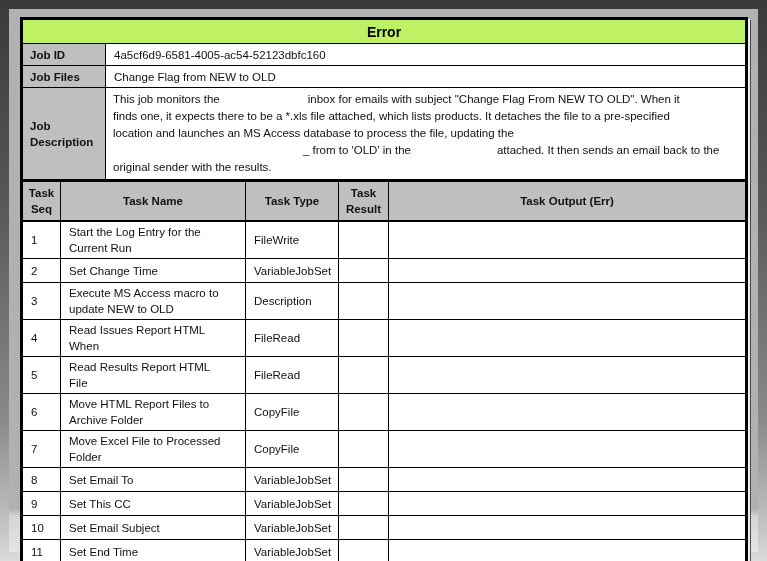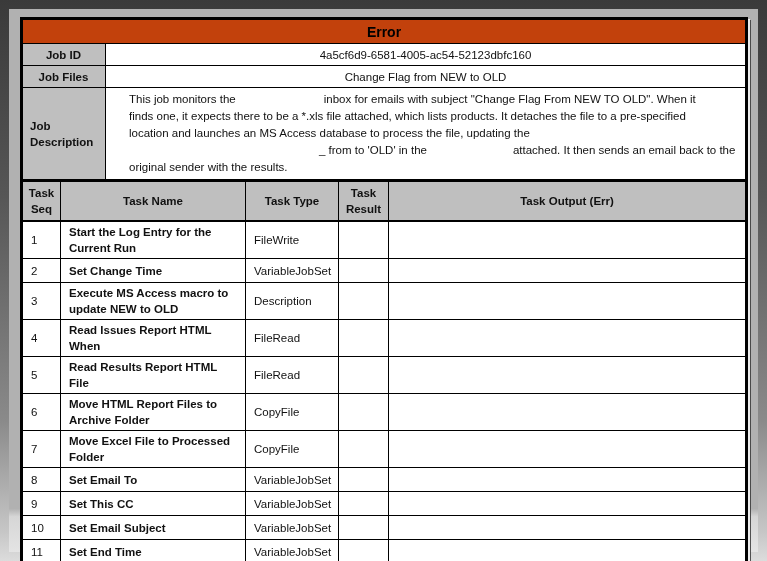--- a/index.html
+++ b/index.html
@@ -25,53 +25,53 @@
     border-collapse:collapse;width:100%;table-layout:fixed;
     font-size:11.5px;line-height:16px;color:#111;
   }
   td,th{border:1px solid #000;padding:1px 8px;vertical-align:middle;overflow:hidden;}
   .banner-cell{
     height:21px;font-size:14px;font-weight:bold;text-align:center;color:#000;
   }
   .label-cell{
     background:#bfbfbf;font-weight:bold;padding-left:7px;
   }
-  .job-row td{height:19px;text-align:center;}
+  .job-row td{height:19px;}
   .desc-cell{padding:3px 7px;line-height:17px;vertical-align:top;}
-  .desc-line{white-space:nowrap;margin-left:16px;}
+  .desc-line{white-space:nowrap;}
   .gap{display:inline-block;height:1px;vertical-align:baseline;}
   .gap-a{width:88px;}
   .gap-b{width:190px;}
   .gap-c{width:86px;}
   thead th{
     background:#bfbfbf;font-weight:bold;text-align:center;
     border-top:2px solid #000;border-bottom:2px solid #000;
     padding:2px 3px;height:34px;
   }
   .seq-cell{padding:1px 4px 1px 8px;}
-  .name-cell{padding:2px 14px 2px 8px;font-weight:bold;}
+  .name-cell{padding:2px 14px 2px 8px;}
   .type-cell{padding:1px 4px 1px 8px;}
   .result-cell,.output-cell{padding:1px 4px;}
   tbody td{height:19px;}
 </style>
 </head>
 <body>
 
 <div class="frame">
   <div class="page">
     <div class="report">
 
       <table>
         <colgroup>
             <col style="width:83px">
             <col>
           </colgroup>
         <tbody>
             <tr>
-          <td colspan="2" class="banner-cell" style="background-color: #c2410c;">Error</td>
+          <td colspan="2" class="banner-cell" style="background-color: #bef264;">Error</td>
         </tr>
         <tr class="job-row">
           <td class="label-cell">Job ID</td>
           <td>4a5cf6d9-6581-4005-ac54-52123dbfc160</td>
         </tr>
         <tr class="job-row">
           <td class="label-cell">Job Files</td>
           <td>Change Flag from NEW to OLD</td>
         </tr>
         <tr>

